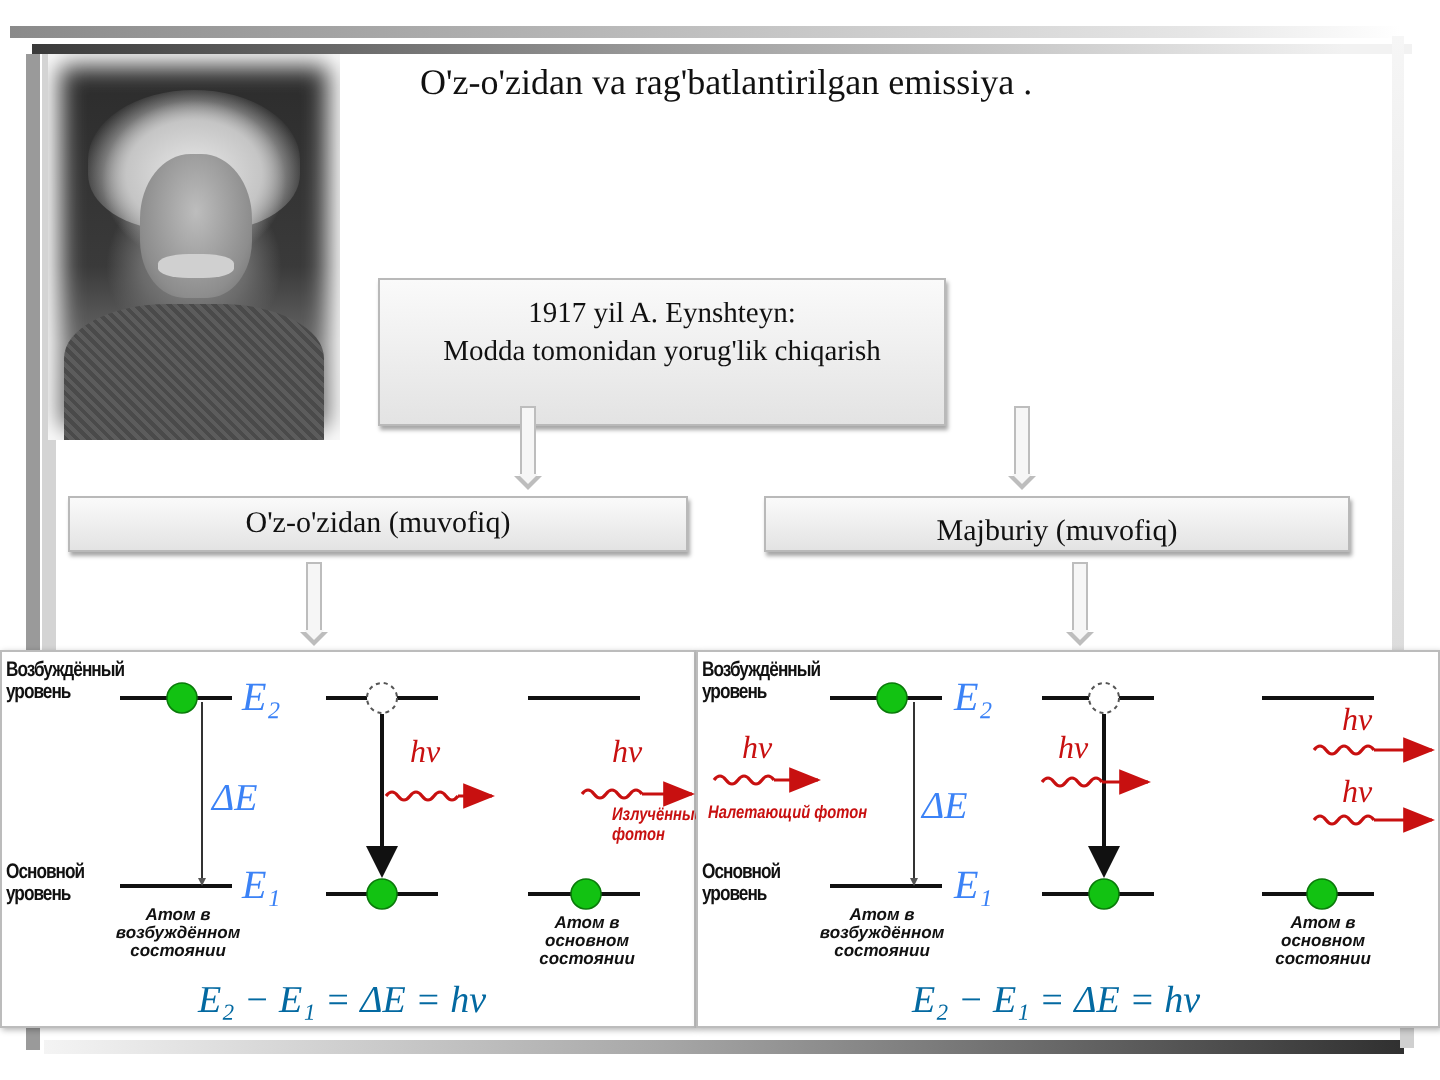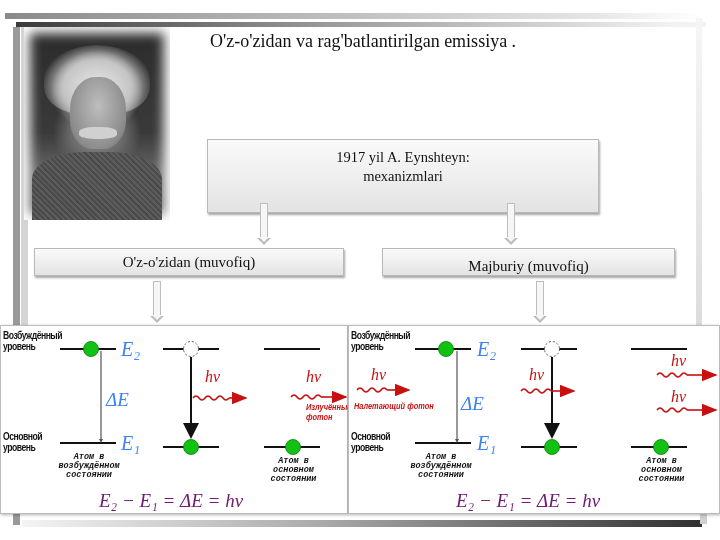--- a/index.html
+++ b/index.html
@@ -22,39 +22,39 @@
   .portrait .face { position:absolute; left:46px; top:50px; width:56px; height:72px; border-radius:45% 45% 40% 40%;
     background:radial-gradient(ellipse at 50% 40%, #bdbdbd, #8d8d8d 70%, #6b6b6b); }
   .portrait .mustache { position:absolute; left:55px; top:100px; width:38px; height:12px; border-radius:40%; background:#d0d0d0; }
   .portrait .coat { position:absolute; left:8px; top:125px; width:130px; height:68px; border-radius:40% 40% 0 0;
     background:repeating-linear-gradient(45deg,#4a4a4a 0 2px,#5c5c5c 2px 4px); }
 
   .title { position:absolute; left:210px; top:31px; font-size:18px; color:#111; white-space:nowrap; }
 
   .box { position:absolute; background:linear-gradient(to bottom,#fafafa,#e3e3e3); border:1px solid #b9b9b9;
     box-shadow:1px 2px 2px rgba(0,0,0,0.35); text-align:center; color:#111; font-size:14.5px; line-height:19px; }
-  .box-main { left:207px; top:139px; width:392px; height:74px; padding-top:8px; }
+  .box-main { left:189px; top:139px; width:284px; height:74px; padding-top:8px; }
   .box-left { left:34px; top:248px; width:310px; height:28px; padding-top:4px; font-size:15px; }
   .box-right { left:382px; top:248px; width:293px; height:28px; padding-top:8px; font-size:15px; }
 
   .arrow { position:absolute; width:14px; }
   .arrow .shaft { position:absolute; left:3px; top:0; width:8px; background:#f6f6f6; border:1px solid #bdbdbd; border-bottom:none; }
   .arrow .head { position:absolute; left:0; width:0; height:0; border-left:7px solid transparent; border-right:7px solid transparent; border-top:7px solid #bdbdbd; }
   .arrow .head::after { content:""; position:absolute; left:-5px; top:-8px; border-left:5px solid transparent; border-right:5px solid transparent; border-top:5px solid #f6f6f6; }
 
   .diagram { position:absolute; top:325px; height:189px; background:#fff; border:1px solid #bcbcbc; box-shadow:1px 1px 3px rgba(0,0,0,0.3); }
   .diag-left { left:0; width:348px; }
   .diag-right { left:348px; width:372px; }
   .diagram svg { position:absolute; left:0; top:0; }
   .rlabel { position:absolute; font-family:"Liberation Sans", sans-serif; font-weight:bold; font-size:10.5px; line-height:11px; color:#111; letter-spacing:-0.6px; transform:scaleX(0.82); transform-origin:left top; white-space:nowrap; }
-  .atomlbl { position:absolute; font-family:Liberation Mono, monospace; font-weight:bold; font-style:italic; font-size:8.5px; line-height:9px; color:#111; text-align:center; }
+  .atomlbl { position:absolute; font-family:Liberation Sans, sans-serif; font-weight:bold; font-style:italic; font-size:8.5px; line-height:9px; color:#111; text-align:center; }
   .redlbl { position:absolute; font-family:"Liberation Sans", sans-serif; font-weight:bold; font-style:italic; font-size:9px; line-height:10px; color:#c81010; transform:scaleX(0.82); transform-origin:left top; white-space:nowrap; }
   .math { position:absolute; font-family:"Liberation Serif", serif; font-style:italic; color:#3b82f6; white-space:nowrap; }
   .math.red { color:#c81010; }
-  .eq { position:absolute; font-family:"Liberation Serif", serif; font-style:italic; font-size:19px; color:#701a75; white-space:nowrap; }
+  .eq { position:absolute; font-family:"Liberation Serif", serif; font-style:italic; font-size:19px; color:#0369a1; white-space:nowrap; }
 </style>
 </head>
 <body>
 
 <div class="bar-top1"></div>
 <div class="bar-top2"></div>
 <div class="vbar-left1"></div>
 <div class="vbar-left2"></div>
 <div class="vbar-right"></div>
 <div class="bar-bottom"></div>
@@ -64,21 +64,21 @@
   <div class="hair"></div>
   <div class="face"></div>
   <div class="mustache"></div>
   <div class="coat"></div>
 </div>
 
 <div class="title">O'z-o'zidan va rag'batlantirilgan emissiya .</div>
 
 <div class="box box-main">
   <div>1917 yil A. Eynshteyn:</div>
-  <div>mexanizmlari</div>
+  <div>Modda tomonidan yorug'lik chiqarish</div>
 </div>
 
 <div class="arrow" style="left:257px; top:203px; height:42px;">
   <div class="shaft" style="height:35px;"></div>
     <div class="head" style="top:35px;"></div>
 </div>
 <div class="arrow" style="left:504px; top:203px; height:42px;">
   <div class="shaft" style="height:35px;"></div>
     <div class="head" style="top:35px;"></div>
 </div>

